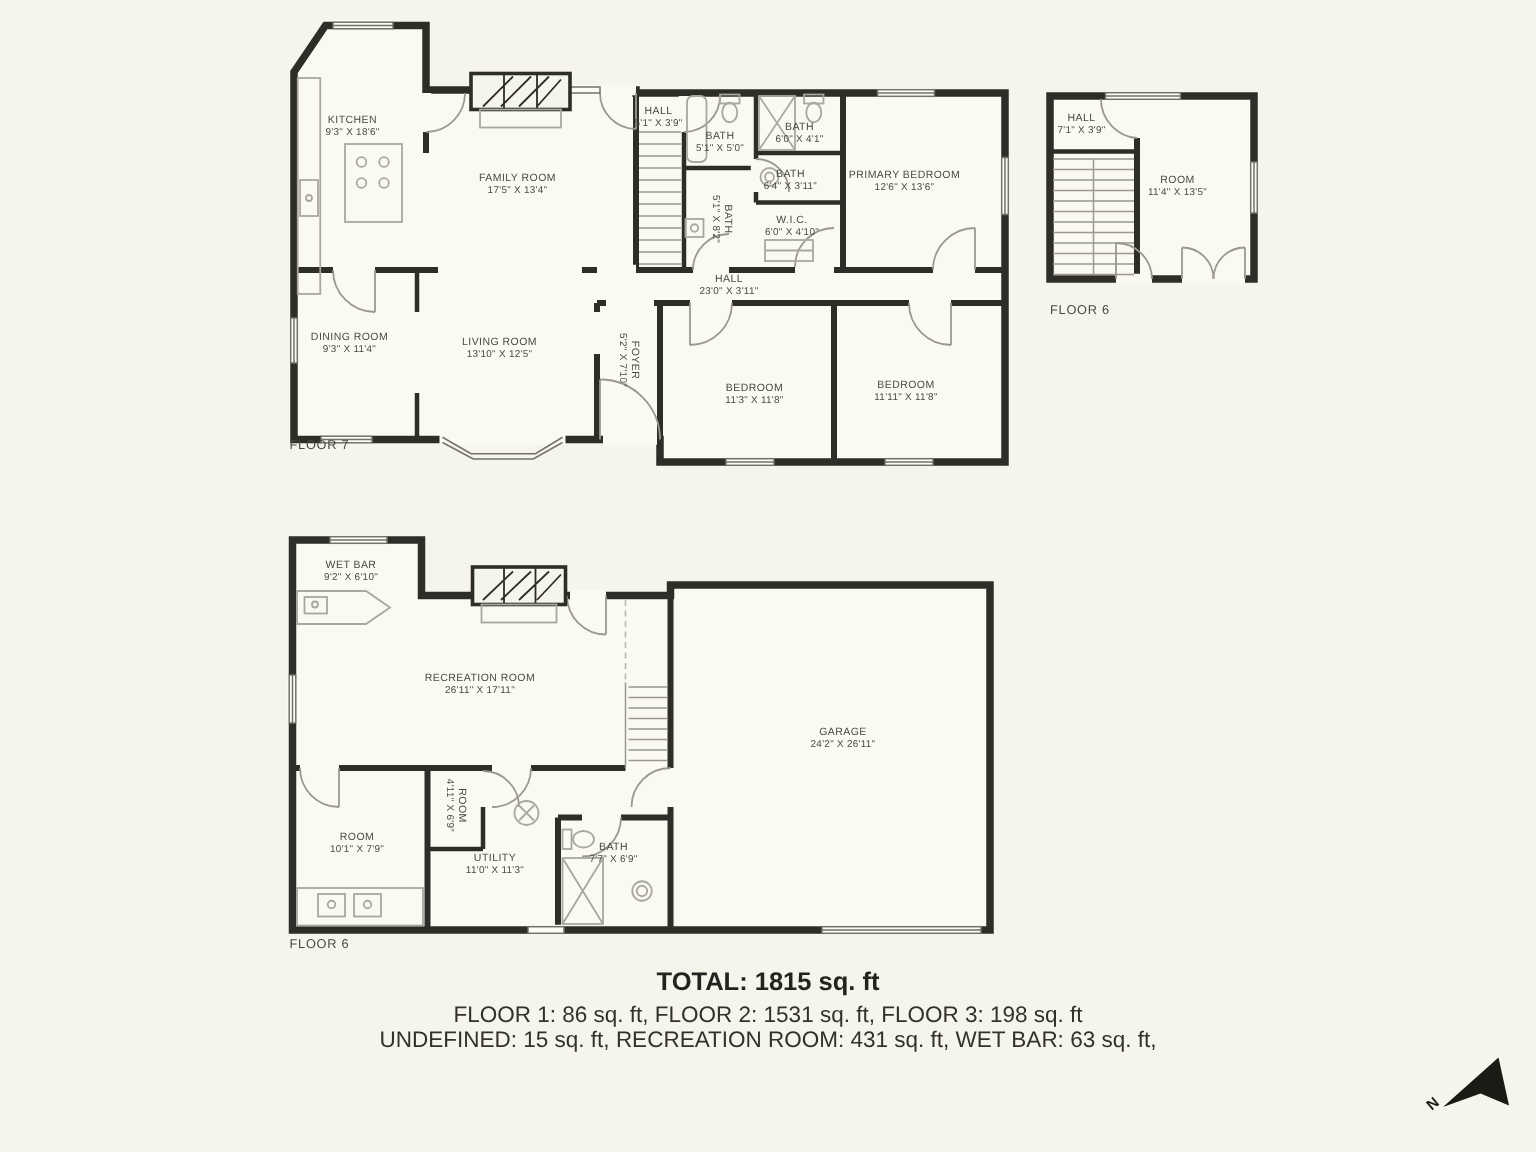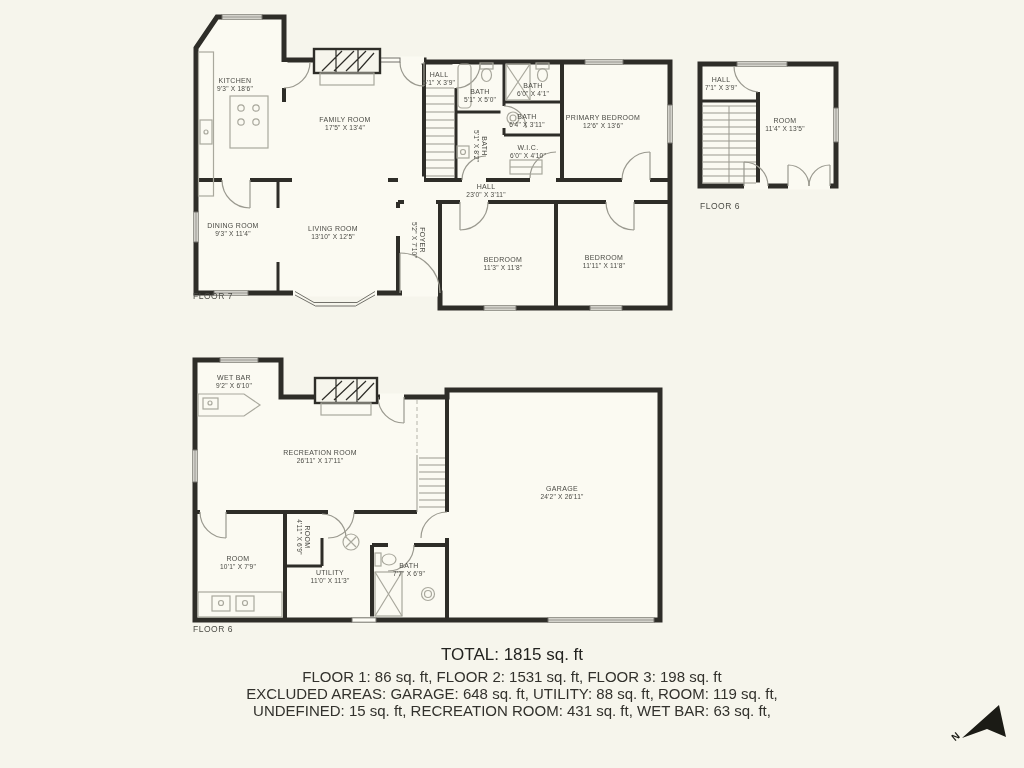--- a/index.html
+++ b/index.html
@@ -35,21 +35,21 @@
   #lbl-bed-b{left:604px;top:262px} #lbl-floor2{left:193px;top:296px}
   
   #lbl-hall3{left:721px;top:84px} #lbl-room3{left:785px;top:125px}
   #lbl-floor3{left:700px;top:206px}
   
   #lbl-wetbar{left:234px;top:382px} #lbl-rec{left:320px;top:457px}
   #lbl-garage{left:562px;top:493px} #lbl-room-small{left:303px;top:537px}
   #lbl-room1{left:238px;top:563px} #lbl-utility{left:330px;top:577px}
   #lbl-bath1{left:409px;top:570px} #lbl-floor1{left:193px;top:629px}
   .summary{position:absolute;left:0;right:0;top:645px;text-align:center;color:#32312c}
-  .sum-total{font-size:17px;font-weight:400;color:#232320;margin-bottom:3px}
+  .sum-total{font-size:17px;font-weight:700;color:#232320;margin-bottom:3px}
   .sum-line{font-size:15px;line-height:17.2px}
   .compass-n{position:absolute;left:952px;top:731px;font-size:10px;font-weight:700;color:#1b1b15;transform:rotate(-40deg)}
 </style>
 </head>
 <body>
 
 <div class="stage">
 
 <svg class="plan" width="1024" height="768" viewBox="0 0 1024 768">
 
@@ -365,19 +365,18 @@
 </div>
 <div class="rlbl" id="lbl-bath1">
   <div class="nm">BATH</div>
   <div class="dm">7'7" X 6'9"</div>
 </div>
 <div class="flbl" id="lbl-floor1">FLOOR 6</div>
 
 <div class="summary">
   <div class="sum-total">TOTAL: 1815 sq. ft</div>
   <div class="sum-line">FLOOR 1: 86 sq. ft, FLOOR 2: 1531 sq. ft, FLOOR 3: 198 sq. ft</div>
-  <div class="sum-line">EXCLUDED AREAS: GARAGE: 648 sq. ft, UTILITY: 88 sq. ft, ROOM: 119 sq. ft,</div>
   <div class="sum-line">UNDEFINED: 15 sq. ft, RECREATION ROOM: 431 sq. ft, WET BAR: 63 sq. ft,</div>
 </div>
 
 <div class="compass-n">N</div>
 
 </div>
 
 </body></html>

